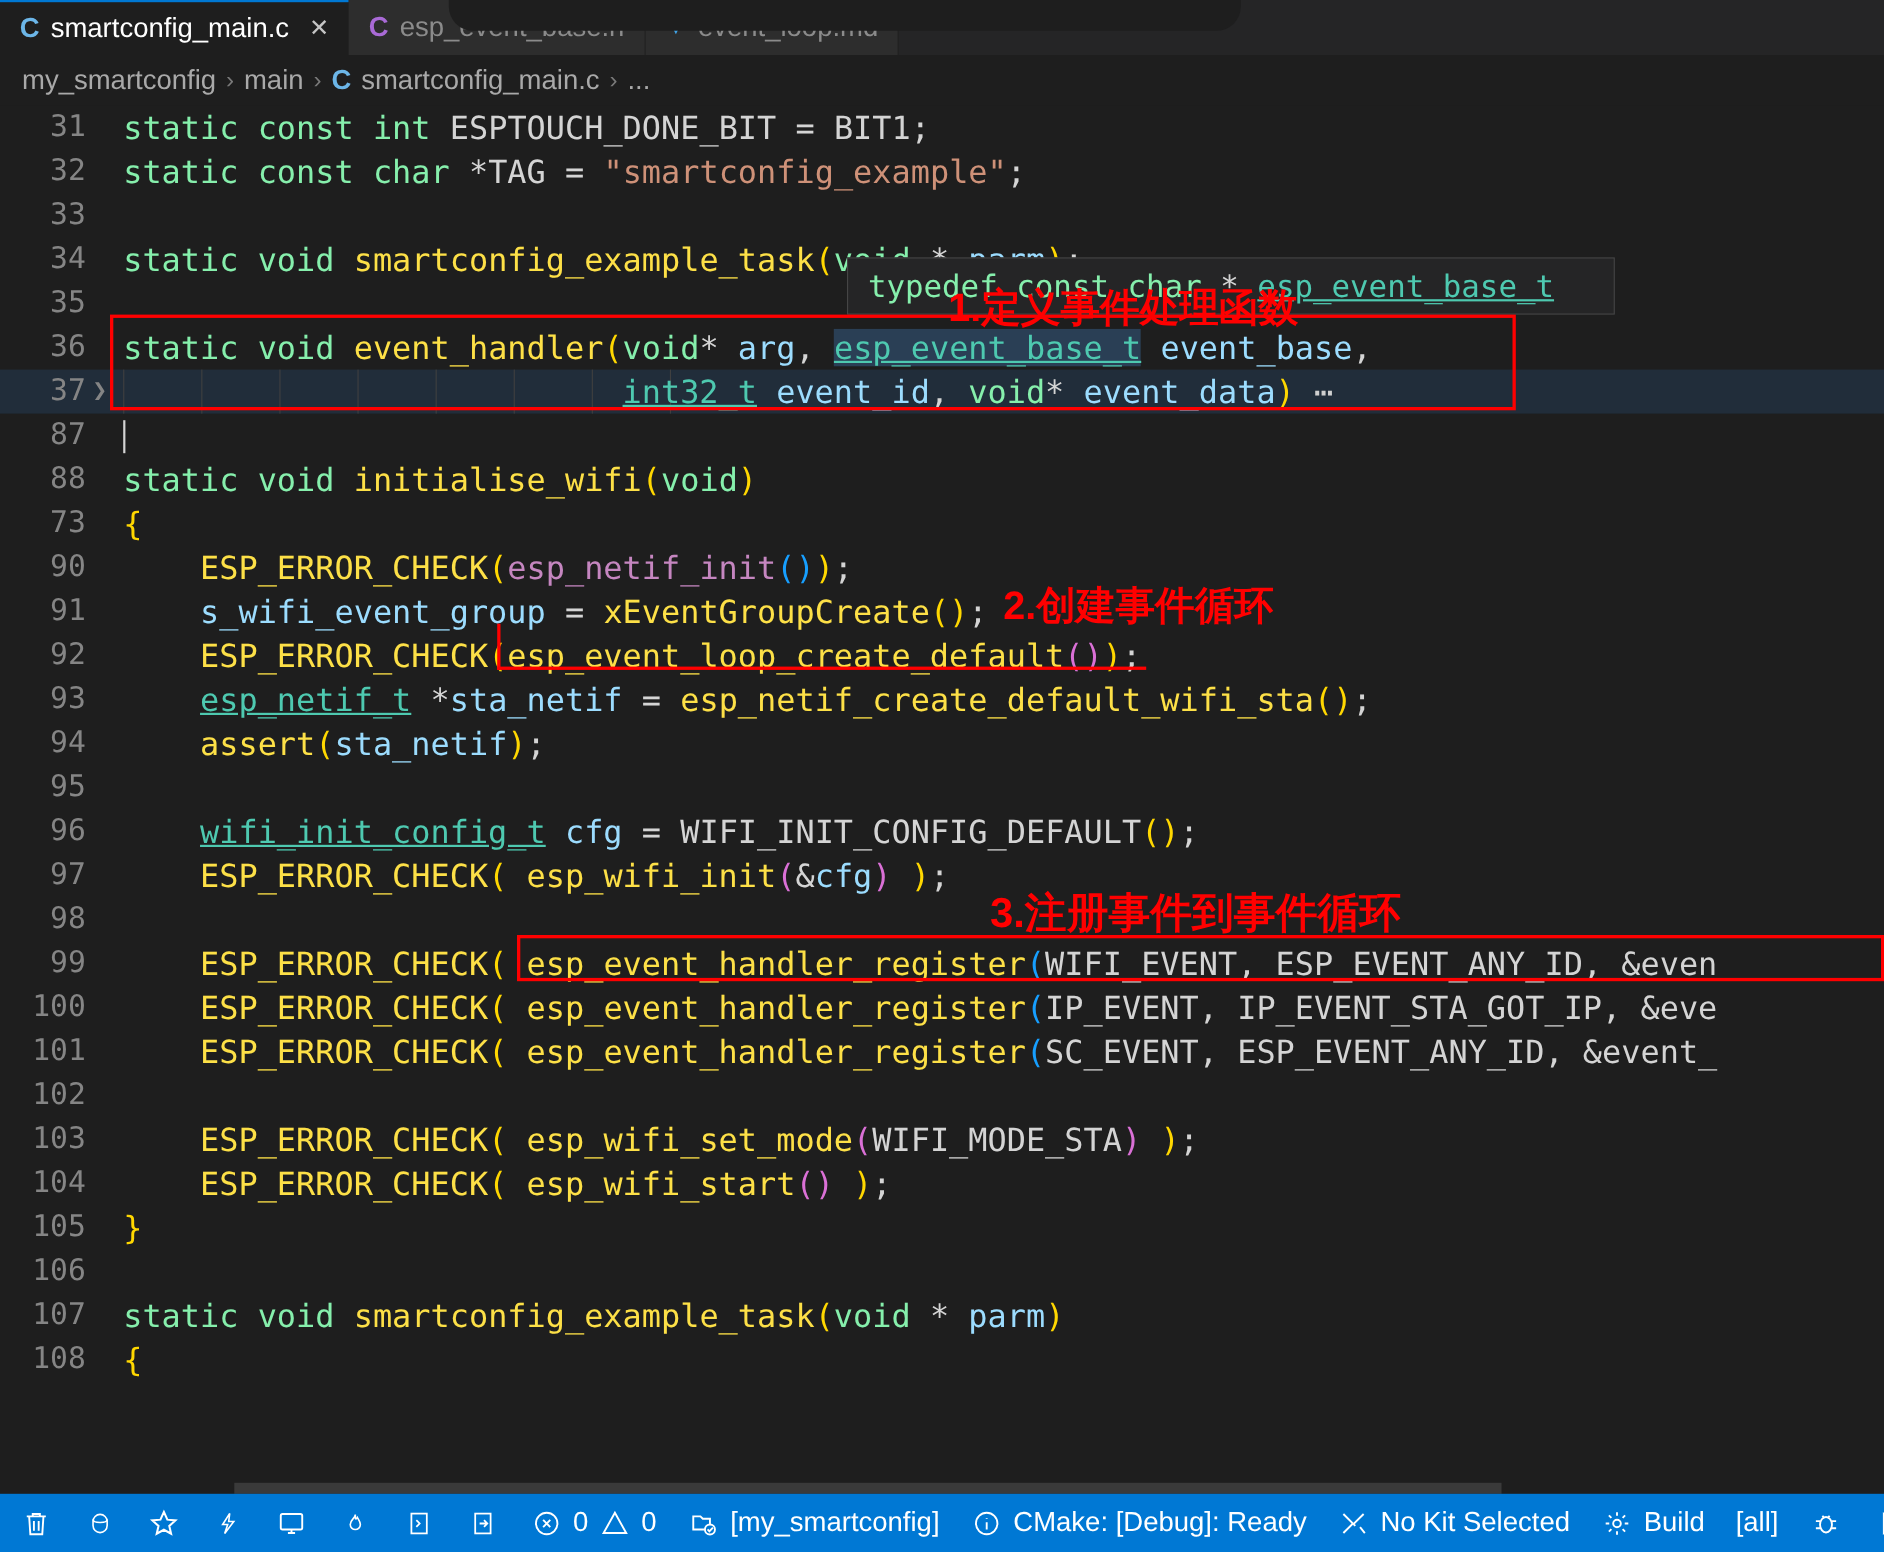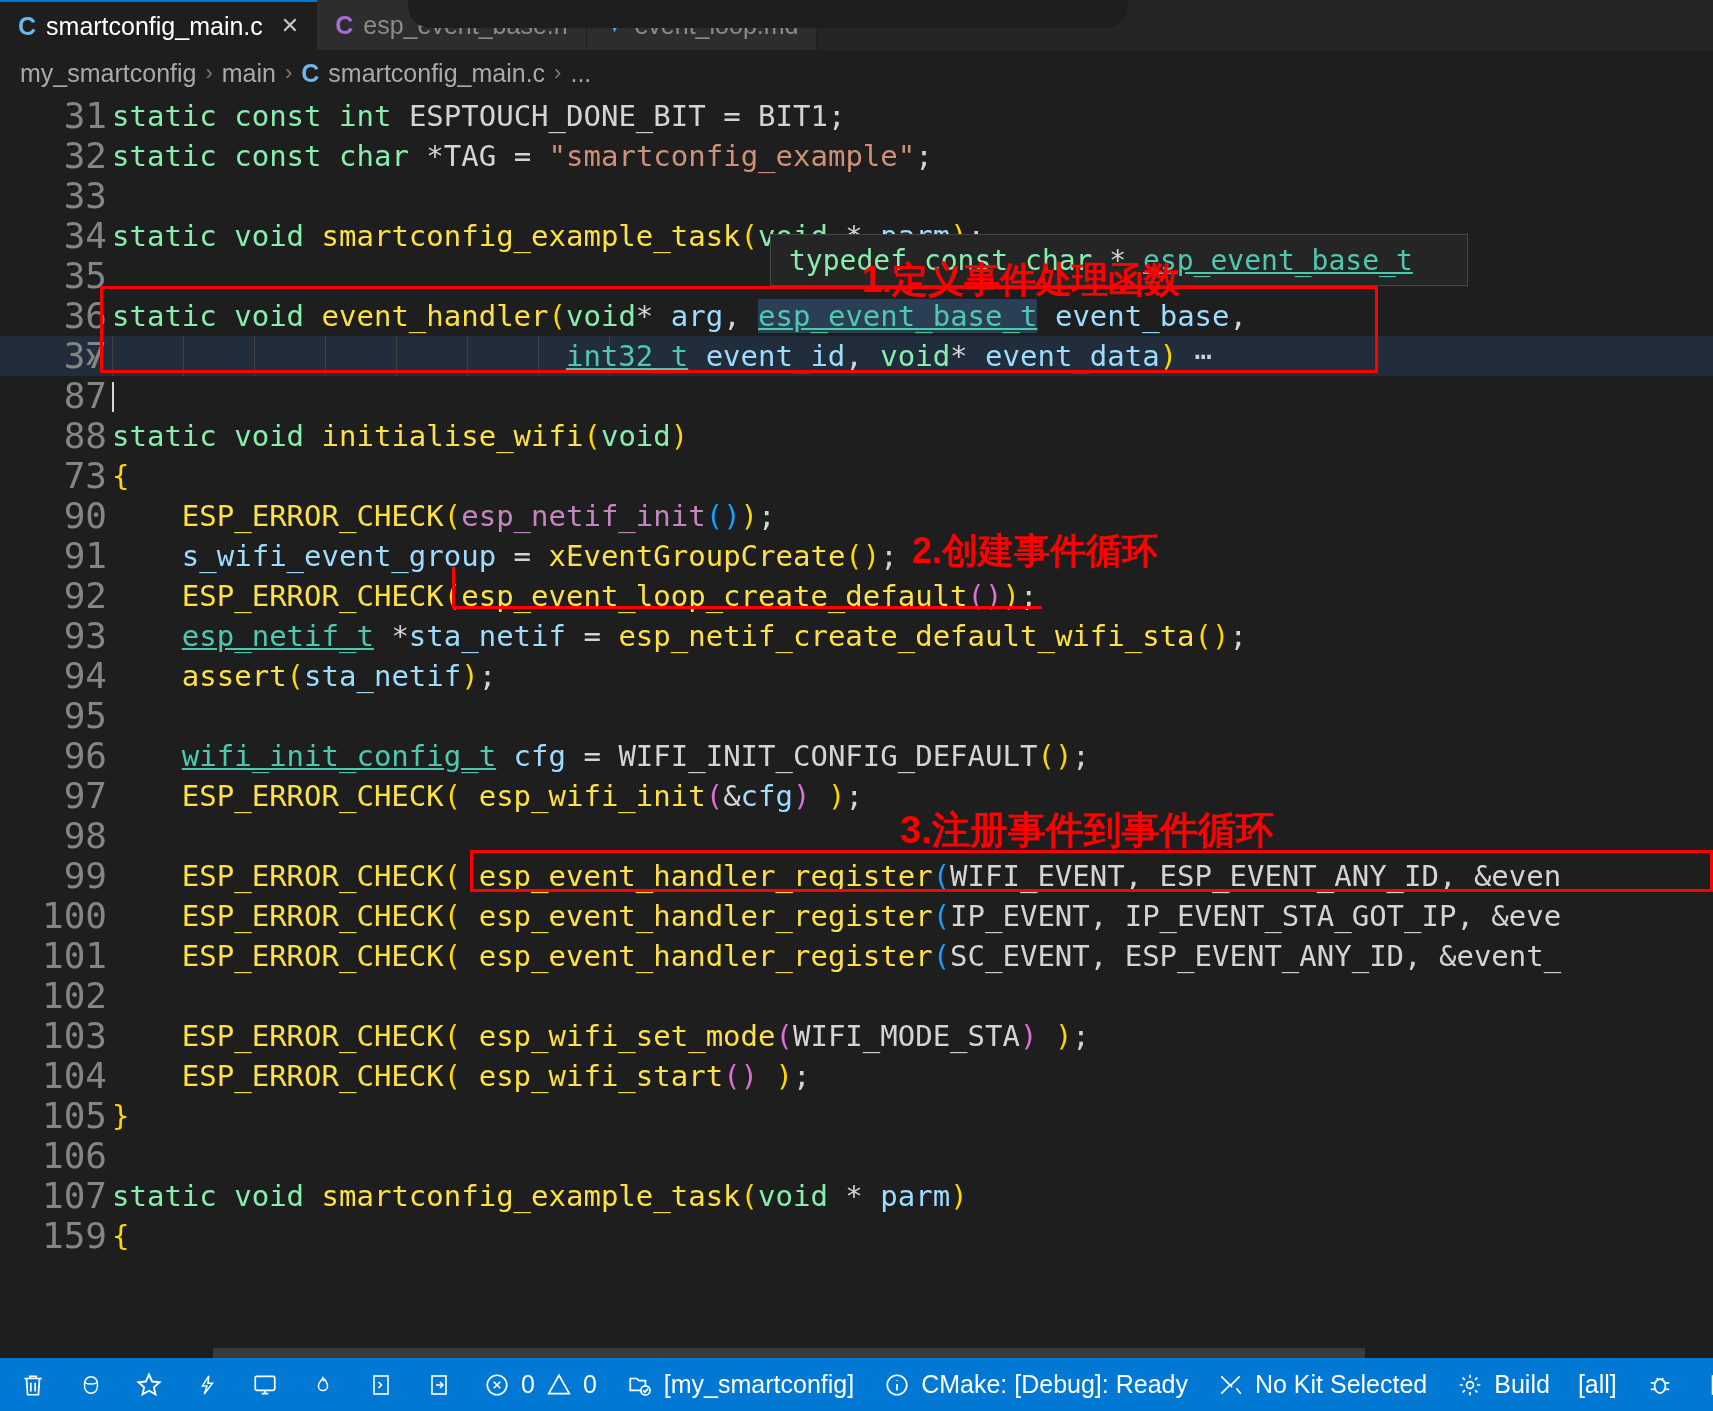--- a/index.html
+++ b/index.html
@@ -104,22 +104,21 @@
     font-family: "DejaVu Sans Mono", monospace;
     font-size: 29px;
   }
   .coderow.hl { background: #212d3a; }
   .ln {
     position: absolute;
     left: 0; top: 0;
     width: 78px;
     text-align: right;
     color: #858585;
-    font-size: 36px;
-    padding-left: 29px;
+    font-size: 27px;
   }
   .fold {
     position: absolute;
     left: 84px; top: 0;
     width: 22px;
     color: #858585;
     font-size: 22px;
   }
   .code {
     position: absolute;
@@ -417,21 +416,21 @@
     <span class="ln">106</span>
     <span class="code"></span>
   </div>
 
   <div class="coderow">
     <span class="ln">107</span>
     <span class="code"><span class="kw">static</span> <span class="kw">void</span> <span class="fn">smartconfig_example_task</span><span class="py">(</span><span class="kw">void</span> <span class="pl">*</span> <span class="var">parm</span><span class="py">)</span></span>
   </div>
 
   <div class="coderow">
-    <span class="ln">159</span>
+    <span class="ln">108</span>
     <span class="code"><span class="py">{</span></span>
   </div>
 
 </div>
 
 <div class="hovertip">
   <span><span class="kw">typedef</span> <span class="kw">const</span> <span class="kw">char</span> <span class="pl">*</span> <span class="typ">esp_event_base_t</span></span>
 </div>
 
 <div class="redbox" style="left:100px; top:286px; width:1278px; height:87px;"></div>

